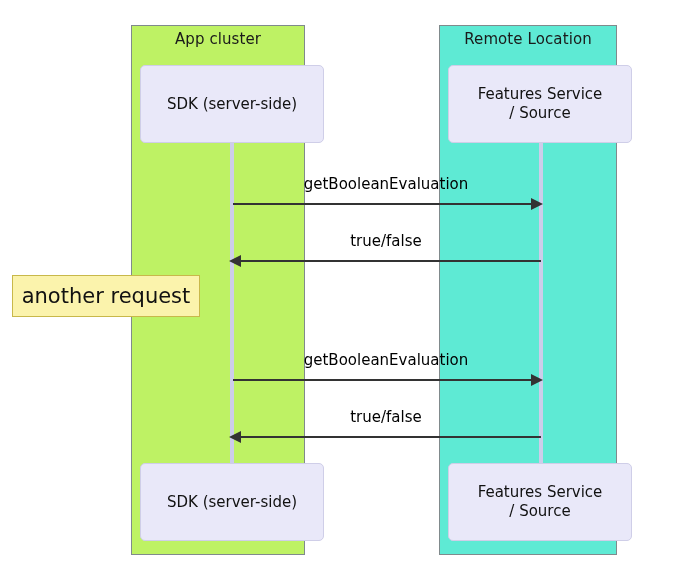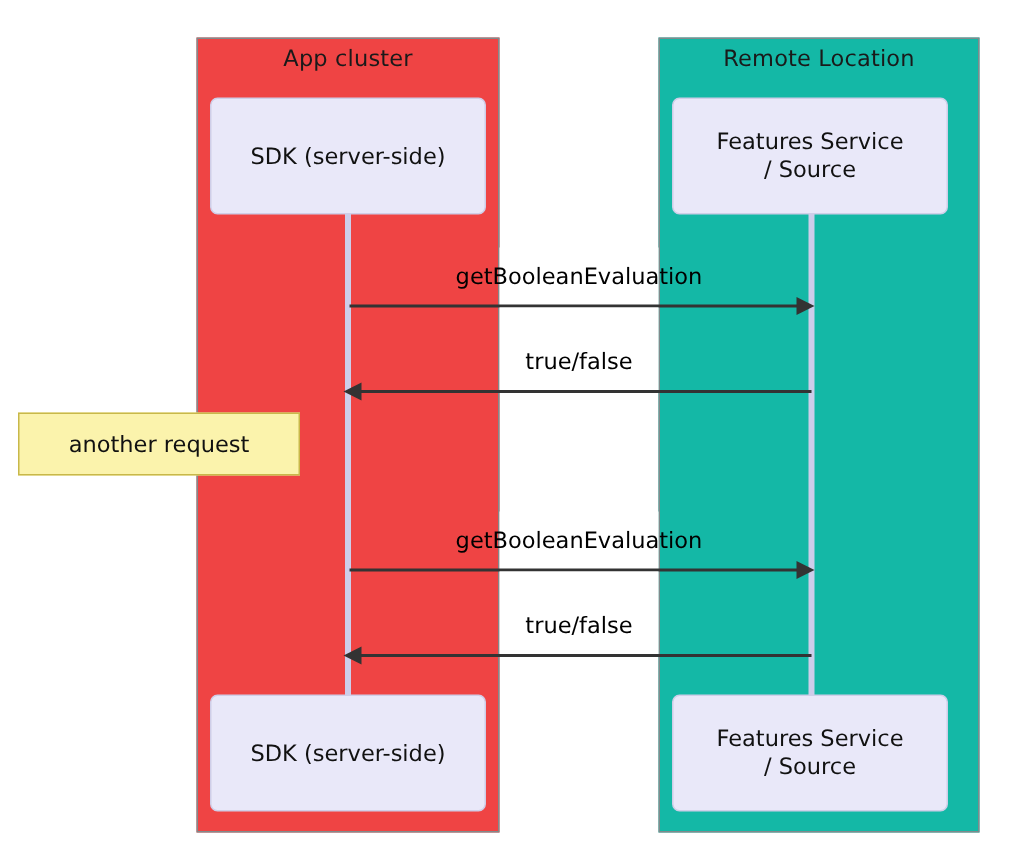--- a/index.html
+++ b/index.html
@@ -20,30 +20,30 @@
     background: #ffffff;
   }
   .group {
     position: absolute;
     box-sizing: border-box;
     border: 1px solid #808a8c;
   }
   .group-left {
     left: 131px;
     top: 25px;
-    width: 202px;
+    width: 174px;
     height: 530px;
-    background: #ef4444;
+    background: #bef264;
   }
   .group-right {
     left: 439px;
     top: 25px;
-    width: 214px;
+    width: 178px;
     height: 530px;
-    background: #14b8a6;
+    background: #5eead4;
   }
   .group-title {
     position: absolute;
     left: 0;
     top: 4px;
     width: 100%;
     text-align: center;
     font-size: 15px;
     color: #1a1a1a;
     letter-spacing: 0.1px;
@@ -109,21 +109,21 @@
   }
 
   .note {
     position: absolute;
     box-sizing: border-box;
     background: #fbf3ac;
     border: 1px solid #c8b84a;
     display: flex;
     align-items: center;
     justify-content: center;
-    font-size: 15px;
+    font-size: 21px;
     color: #111111;
     left: 12px;
     top: 275px;
     width: 188px;
     height: 42px;
   }
 </style>
 </head>
 <body>
 

